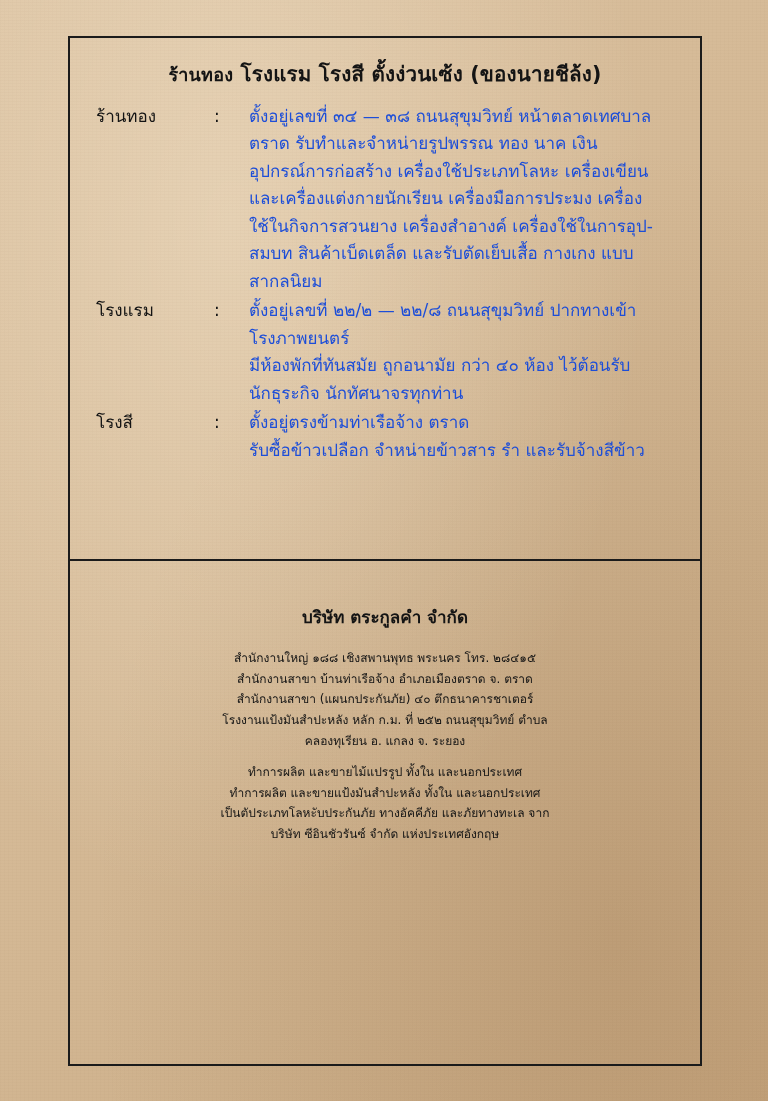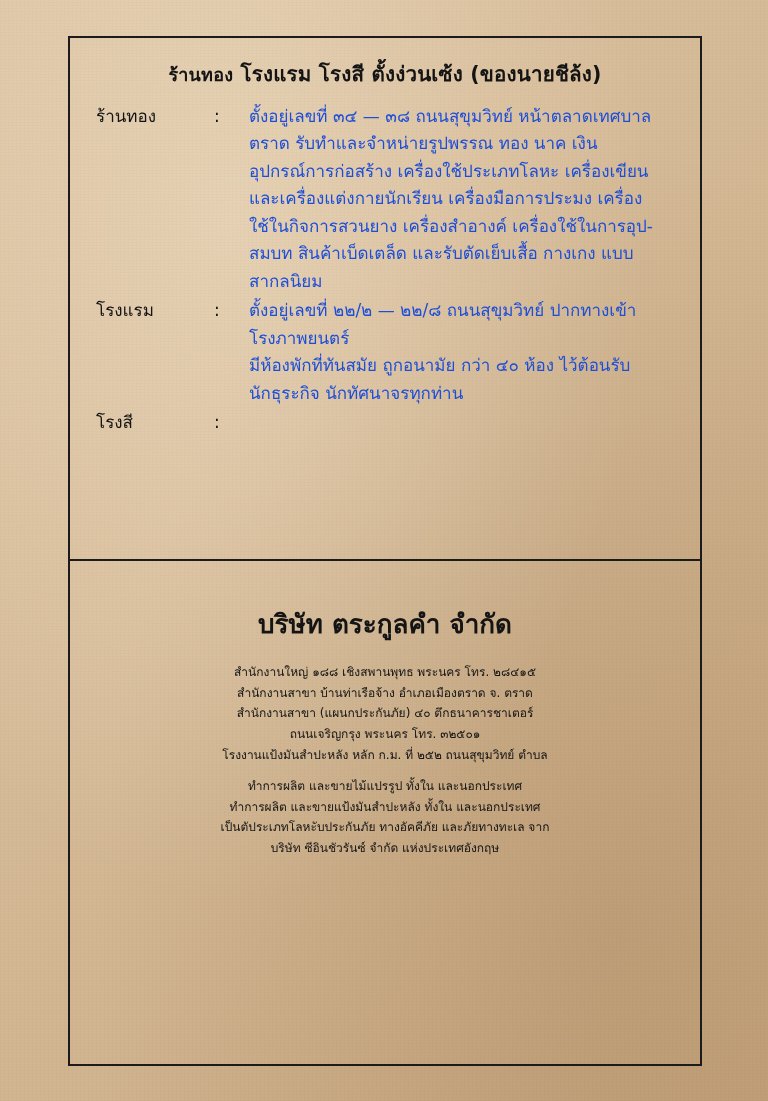--- a/index.html
+++ b/index.html
@@ -110,21 +110,21 @@
   
   .bottom-block {
     position: absolute;
     left: 0; right: 0;
     top: 523px;
     bottom: 0;
     padding: 0 18px;
   }
   .co-title {
     text-align: center;
-    font-size: 26px;
+    font-size: 17px;
     font-weight: bold;
     color: #141414;
     margin-top: 42px;
     margin-bottom: 18px;
   }
   .co-line {
     text-align: center;
     font-size: 12px;
     color: #141414;
     line-height: 1.72;
@@ -172,35 +172,39 @@
             <div>ตั้งอยู่เลขที่ ๒๒/๒ — ๒๒/๘ ถนนสุขุมวิทย์ ปากทางเข้า</div>
             <div>โรงภาพยนตร์</div>
             <div>มีห้องพักที่ทันสมัย ถูกอนามัย กว่า ๔๐ ห้อง ไว้ต้อนรับ</div>
             <div>นักธุระกิจ นักทัศนาจรทุกท่าน</div>
           </div>
         </div>
 
         <div class="row">
           <div class="label">โรงสี</div>
           <div class="colon">:</div>
+          <div class="body">
+            <div>ตั้งอยู่ตรงข้ามท่าเรือจ้าง ตราด</div>
+            <div>รับซื้อข้าวเปลือก จำหน่ายข้าวสาร รำ และรับจ้างสีข้าว</div>
+          </div>
         </div>
 
       </div>
     </div>
 
     <div class="divider"></div>
 
     <div class="bottom-block">
       <div class="co-title">บริษัท ตระกูลคำ จำกัด</div>
 
       <div class="co-line">สำนักงานใหญ่ ๑๘๘ เชิงสพานพุทธ พระนคร โทร. ๒๘๔๑๕</div>
       <div class="co-line">สำนักงานสาขา บ้านท่าเรือจ้าง อำเภอเมืองตราด จ. ตราด</div>
       <div class="co-line">สำนักงานสาขา (แผนกประกันภัย) ๔๐ ตึกธนาคารชาเตอร์</div>
-      <div class="co-line">ถนนเจริญกรุง พระนคร โทร. ๓๒๕๐๑</div>
       <div class="co-line">โรงงานแป้งมันสำปะหลัง หลัก ก.ม. ที่ ๒๕๒ ถนนสุขุมวิทย์ ตำบล</div>
+      <div class="co-line">คลองทุเรียน อ. แกลง จ. ระยอง</div>
 
       <div class="gap"></div>
 
       <div class="co-line">ทำการผลิต และขายไม้แปรรูป ทั้งใน และนอกประเทศ</div>
       <div class="co-line">ทำการผลิต และขายแป้งมันสำปะหลัง ทั้งใน และนอกประเทศ</div>
       <div class="co-line">เป็นตัประเภทโลหะับประกันภัย ทางอัคคีภัย และภัยทางทะเล จาก</div>
       <div class="co-line">บริษัท ซีอินชัวรันซ์ จำกัด แห่งประเทศอังกฤษ</div>
     </div>
 
   </div>

